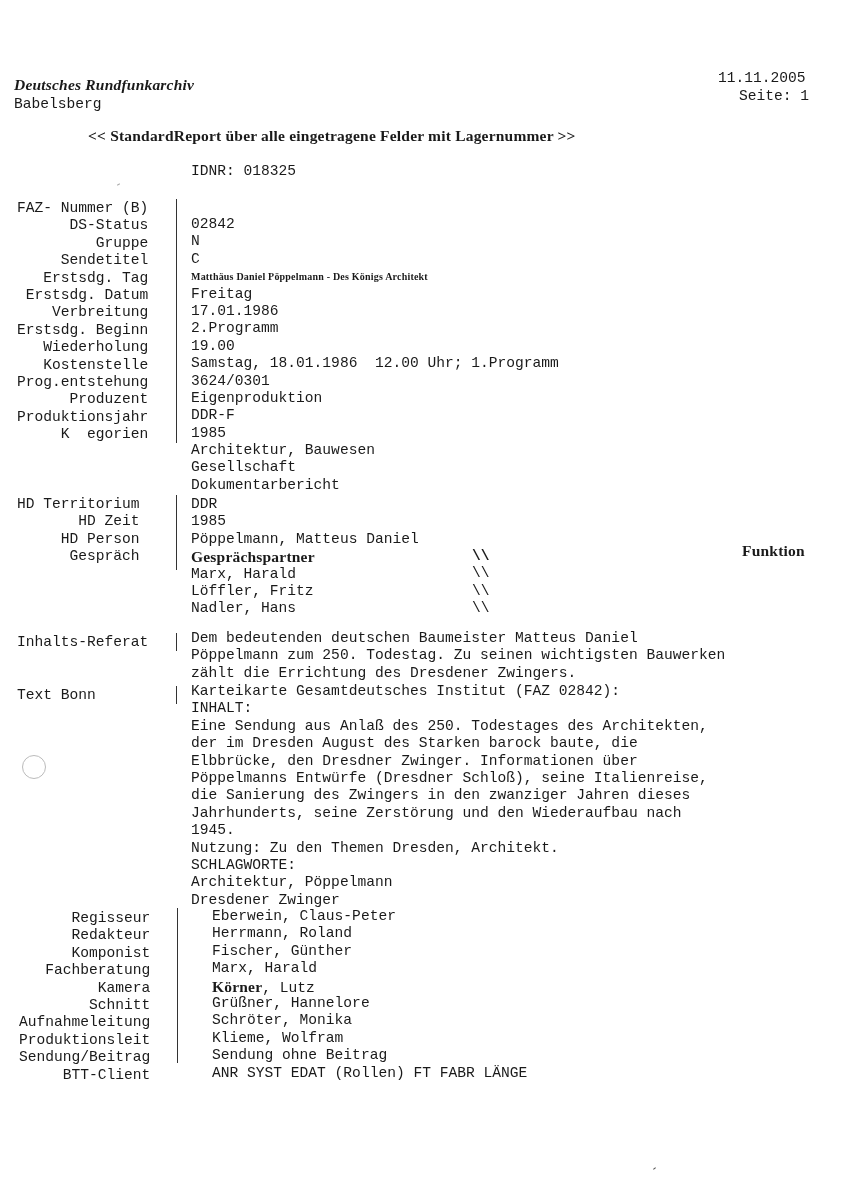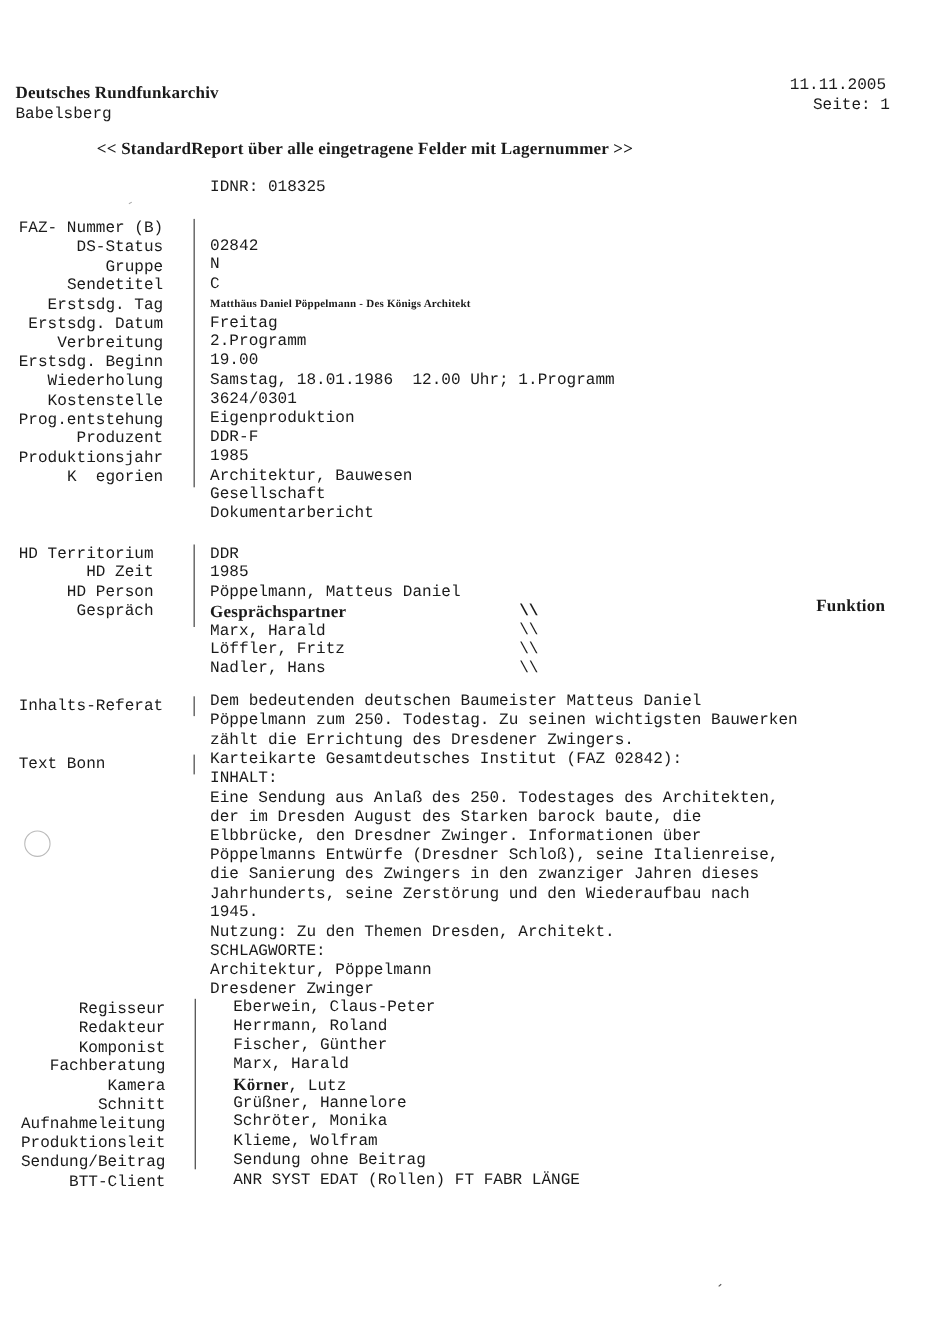--- a/index.html
+++ b/index.html
@@ -12,21 +12,21 @@
     .label-col { position:absolute; left:17px;text-align:right; }
     .val-col { position:absolute; left:191px; }
     .row { height:17.4px; line-height:17.4px; white-space:pre; }
     .circle { position:absolute; left:22px; top:755px; width:22px; height:22px; border:1px solid #bbb; border-radius:50%; }
     .blot { position:absolute; left:30px; top:440px; width:26px; height:26px; border-radius:50%; background:#fff; }
     .speck { position:absolute; width:3px; height:1px; background:#555; }
   </style>
 </head>
 <body>
 
-<div class="abs serif-bold" style="left:14px; top:76px;">Deutsches Rundfunkarchiv</div>
+<div class="abs serif-bold" style="left:14px; top:76px;font-style:italic;">Deutsches Rundfunkarchiv</div>
 <div class="abs" style="left:14px; top:96px;">Babelsberg</div>
 <div class="abs" style="left:718px; top:70px;">11.11.2005</div>
 <div class="abs" style="left:739px; top:88px;">Seite: 1</div>
 <div class="abs serif-bold" style="left:88px; top:127px;">&lt;&lt; StandardReport über alle eingetragene Felder mit Lagernummer &gt;&gt;</div>
 <div class="abs" style="left:191px; top:163px;">IDNR: 018325</div>
 
 <div class="vline" style="left:176px; top:199px; height:244px;"></div>
 <div class="label-col" style="top:200px;">
   <div class="row">FAZ- Nummer (B)</div>
   <div class="row">DS-Status</div>
@@ -42,20 +42,21 @@
   <div class="row">Produzent</div>
   <div class="row">Produktionsjahr</div>
   <div class="row">K  egorien</div>
 </div>
 <div class="val-col" style="top:200px;margin-top:16px;">
   <div class="row">02842</div>
   <div class="row">N</div>
   <div class="row">C</div>
   <div class="row serif-bold" style="font-size:10px;">Matthäus Daniel Pöppelmann - Des Königs Architekt</div>
   <div class="row">Freitag</div>
+  <div class="row">17.01.1986</div>
   <div class="row">2.Programm</div>
   <div class="row">19.00</div>
   <div class="row">Samstag, 18.01.1986  12.00 Uhr; 1.Programm</div>
   <div class="row">3624/0301</div>
   <div class="row">Eigenproduktion</div>
   <div class="row">DDR-F</div>
   <div class="row">1985</div>
   <div class="row">Architektur, Bauwesen</div>
   <div class="row">Gesellschaft</div>
   <div class="row">Dokumentarbericht</div>

